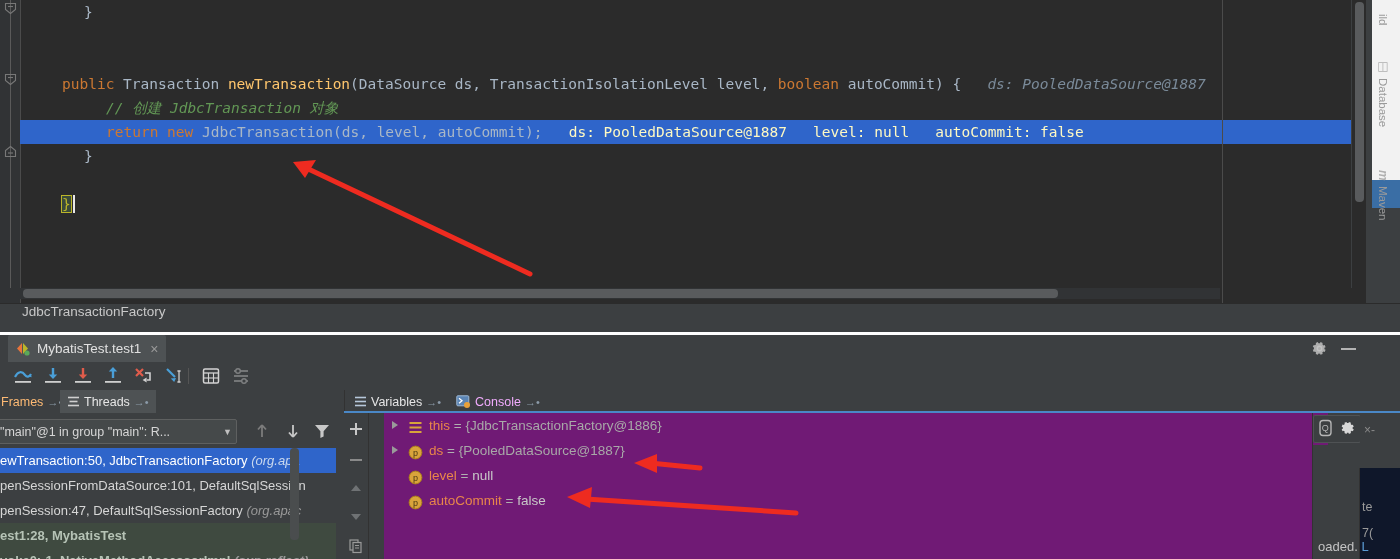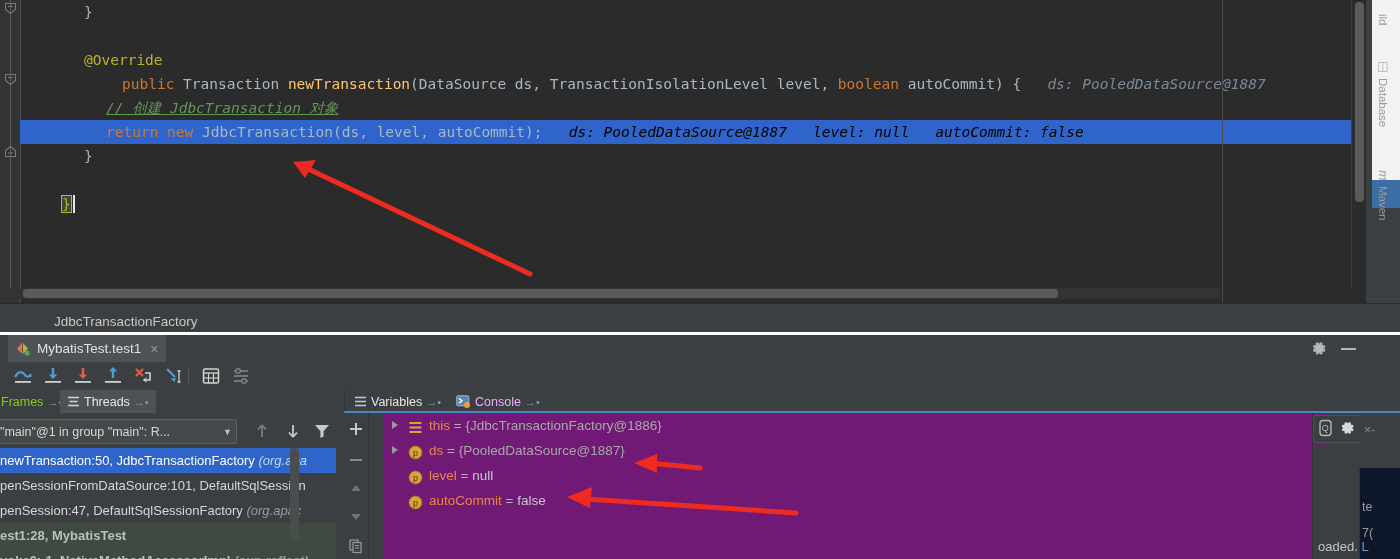--- a/index.html
+++ b/index.html
@@ -20,23 +20,23 @@
 
   .cl{position:absolute;left:0;right:0;height:24px;line-height:24px;white-space:pre;
       font-family:"DejaVu Sans Mono","Liberation Mono",monospace;font-size:14.5px;letter-spacing:0px;}
   .cl .txt{padding-left:42px;}
   .cl.hl{background:#2f65ca;}
   
   .k{color:#cc7832;}          
   .t{color:#a9b7c6;}          
   .m{color:#ffc66d;}          
   .a{color:#bbb529;}          
-  .c{color:#629755;font-style:italic;text-decoration:underline;}
+  .c{color:#629755;font-style:italic;}
   .hint{color:#7a8a99;font-style:italic;}
-  .hint-on-hl{color:#000000;font-style:italic;}
+  .hint-on-hl{color:#fef9c3;}
   .brace-hl{background:#3a4a3a;color:#bbb529;outline:1px solid #bbb529;}
 
   #caret{position:absolute;width:2px;height:18px;background:#e8e8e8;}
 
   
   #editor-vscroll{position:absolute;right:0;top:0;width:14px;height:288px;background:#2b2b2b;border-left:1px solid #3c3f41;}
   #editor-vthumb{position:absolute;right:2px;top:2px;width:9px;height:200px;background:#595b5d;border-radius:4px;}
   #editor-hscroll{position:absolute;left:20px;right:146px;bottom:4px;height:11px;background:#313335;}
   #editor-hthumb{position:absolute;left:3px;top:1px;width:1035px;height:9px;background:#595b5d;border-radius:4px;}
   #editor-divider{position:absolute;left:1222px;top:0;width:1px;height:303px;background:#4b4b4b;}
@@ -46,21 +46,21 @@
   .vtab{position:absolute;left:0;width:34px;color:#9a9a9a;font-size:11.5px;
         writing-mode:vertical-rl;text-orientation:mixed;
         display:flex;align-items:center;justify-content:center;gap:5px;cursor:default;}
   .vtab .gl{font-size:12px;color:#b0b0b0;}
   #strip-white{position:absolute;right:0;top:0;width:28px;height:180px;background:#f2f2f2;}
   #strip-white2{position:absolute;right:0;top:180px;width:28px;height:28px;background:#3a6ea5;}
 
   
   #breadcrumb{position:absolute;left:0;top:303px;width:1400px;height:29px;background:#3c3f41;
               border-top:1px solid #2b2b2b;}
-  #breadcrumb span{position:absolute;left:22px;top:10px;font-size:13.5px;color:#c8c8c8;margin-left:32px;}
+  #breadcrumb span{position:absolute;left:22px;top:0;font-size:13.5px;color:#c8c8c8;}
 
   
   #debug-window{position:absolute;left:0;top:332px;width:1400px;height:227px;background:#3c3f41;
                 border-top:3px solid #ffffff;}
 
   
   #rc-row{position:absolute;left:0;top:0;width:1400px;height:27px;background:#3c3f41;
           border-bottom:1px solid #323232;}
   #rc-tab{position:absolute;left:8px;top:0;height:27px;background:#4e5254;border-radius:2px 2px 0 0;
           display:flex;align-items:center;padding:0 8px 0 7px;gap:7px;cursor:default;}
@@ -167,22 +167,21 @@
       <svg width="13" height="13" viewBox="0 0 13 13">
           <path d="M1.5 11.5h10v-6l-5-4-5 4z" fill="none" stroke="#787878" stroke-width="1.1"></path>
           <line x1="4" y1="8" x2="9" y2="8" stroke="#787878" stroke-width="1.1"></line>
         </svg>
     </div>
   </div>
 
   <div id="editor-code">
       <div class="cl" style="top: 0px;"><span class="txt" style="padding-left: 64px;"><span class="t">}</span></span></div>
       <div class="cl" style="top: 24px;"><span class="txt" style="padding-left: 42px;"></span></div>
-      <div class="cl" style="top: 48px;"><span class="txt" style="padding-left: 64px;"><span class="a">@Override</span></span></div>
-      <div class="cl" style="top: 72px;"><span class="txt" style="padding-left: 102px;"><span class="k">public </span><span class="t">Transaction </span><span class="m">newTransaction</span><span class="t">(DataSource ds, TransactionIsolationLevel level, </span><span class="k">boolean </span><span class="t">autoCommit) {</span><span class="hint">   ds: PooledDataSource@1887</span></span></div>
+      <div class="cl" style="top: 72px;"><span class="txt" style="padding-left: 42px;"><span class="k">public </span><span class="t">Transaction </span><span class="m">newTransaction</span><span class="t">(DataSource ds, TransactionIsolationLevel level, </span><span class="k">boolean </span><span class="t">autoCommit) {</span><span class="hint">   ds: PooledDataSource@1887</span></span></div>
       <div class="cl" style="top: 96px;"><span class="txt" style="padding-left: 86px;"><span class="c">// 创建 JdbcTransaction 对象</span></span></div>
       <div class="cl hl" style="top: 120px;"><span class="txt" style="padding-left: 86px;"><span class="k">return new </span><span class="t">JdbcTransaction(ds, level, autoCommit);</span><span class="hint-on-hl">   ds: PooledDataSource@1887   level: null   autoCommit: false</span></span></div>
       <div class="cl" style="top: 144px;"><span class="txt" style="padding-left: 64px;"><span class="t">}</span></span></div>
       <div class="cl" style="top: 168px;"><span class="txt" style="padding-left: 42px;"></span></div>
       <div class="cl" style="top: 192px;"><span class="txt" style="padding-left: 42px;"><span class="t brace-hl">}</span></span></div>
       <div id="caret" style="left: 53px; top: 195px;"></div>
     </div>
 
   <div id="editor-divider"></div>
 
@@ -293,21 +292,21 @@
           <line x1="4" y1="11" x2="18" y2="11" stroke="#cfcfcf" stroke-width="1.7"></line>
           <line x1="4" y1="16" x2="18" y2="16" stroke="#cfcfcf" stroke-width="1.7"></line>
           <circle cx="8" cy="6" r="2.3" fill="#3c3f41" stroke="#cfcfcf" stroke-width="1.4"></circle>
           <circle cx="14" cy="16" r="2.3" fill="#3c3f41" stroke="#cfcfcf" stroke-width="1.4"></circle>
         </svg>
     </div>
   </div>
 
   <div id="ft-row">
     <div class="dtab" style="left:-6px">
-      <span style="color:#84cc16">Frames</span>
+      <span style="color:#fdba74">Frames</span>
       <span class="ar">→•</span>
     </div>
     <div class="dtab sel" style="left:60px">
       <svg width="13" height="13" viewBox="0 0 13 13">
         <line x1="1" y1="2.5" x2="12" y2="2.5" stroke="#cfcfcf" stroke-width="1.6"></line>
         <line x1="2.5" y1="6.5" x2="10.5" y2="6.5" stroke="#cfcfcf" stroke-width="1.6"></line>
         <line x1="1" y1="10.5" x2="12" y2="10.5" stroke="#cfcfcf" stroke-width="1.6"></line>
       </svg>
       <span style="color:#e6e6e6">Threads</span>
       <span class="ar">→•</span>
@@ -353,21 +352,21 @@
         </svg>
     </div>
     <div class="tbtn" style="left:313px">
       <svg viewBox="0 0 18 18">
           <path d="M2 3 h14 l-5.4 6.2 v5.2 l-3.2 1.6 v-6.8 z" fill="#c8c8c8"></path>
         </svg>
     </div>
   </div>
 
   <div id="frames-list">
-      <div class="frow sel" style="top: 0px;"><span class="nm">newTransaction:50, JdbcTransactionFactory</span><span class="pkg"> (org.apa</span></div>
+      <div class="frow sel" style="top: 0px;"><span class="nm">ewTransaction:50, JdbcTransactionFactory</span><span class="pkg"> (org.apa</span></div>
       <div class="frow" style="top: 25px;"><span class="nm">penSessionFromDataSource:101, DefaultSqlSession</span><span class="pkg"></span></div>
       <div class="frow" style="top: 50px;"><span class="nm">penSession:47, DefaultSqlSessionFactory</span><span class="pkg"> (org.apac</span></div>
       <div class="frow dim" style="top: 75px;"><span class="nm">est1:28, MybatisTest</span><span class="pkg"></span></div>
       <div class="frow dim" style="top: 100px;"><span class="nm">voke0:-1, NativeMethodAccessorImpl</span><span class="pkg"> (sun.reflect)</span></div>
     </div>
   <div id="frames-scroll"></div>
 
   <div id="mini-tb">
     <div class="mbtn" style="top:8px;">
       <svg viewBox="0 0 16 16">

